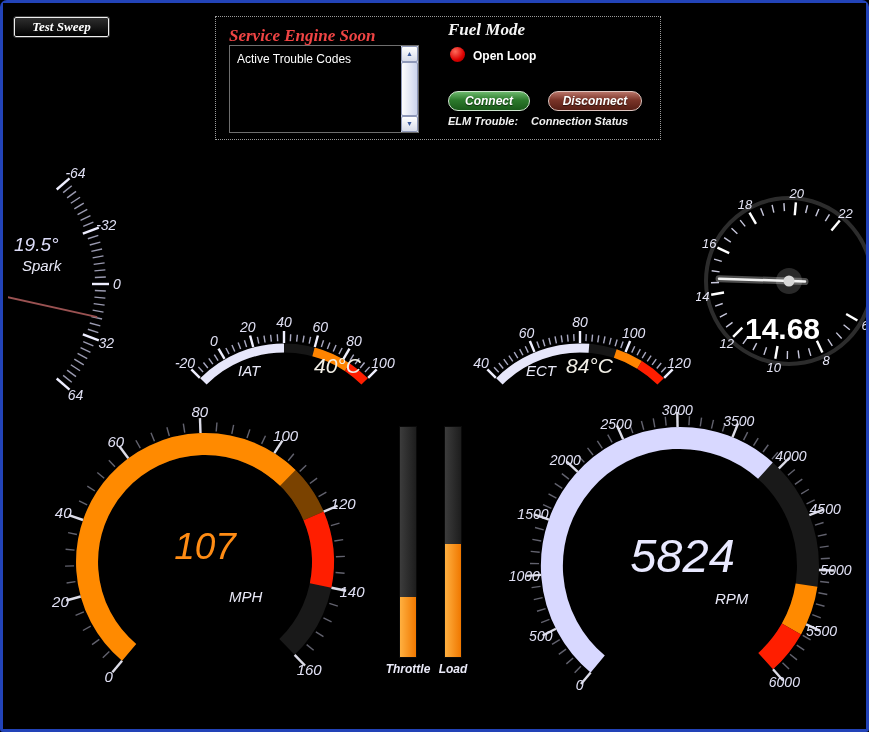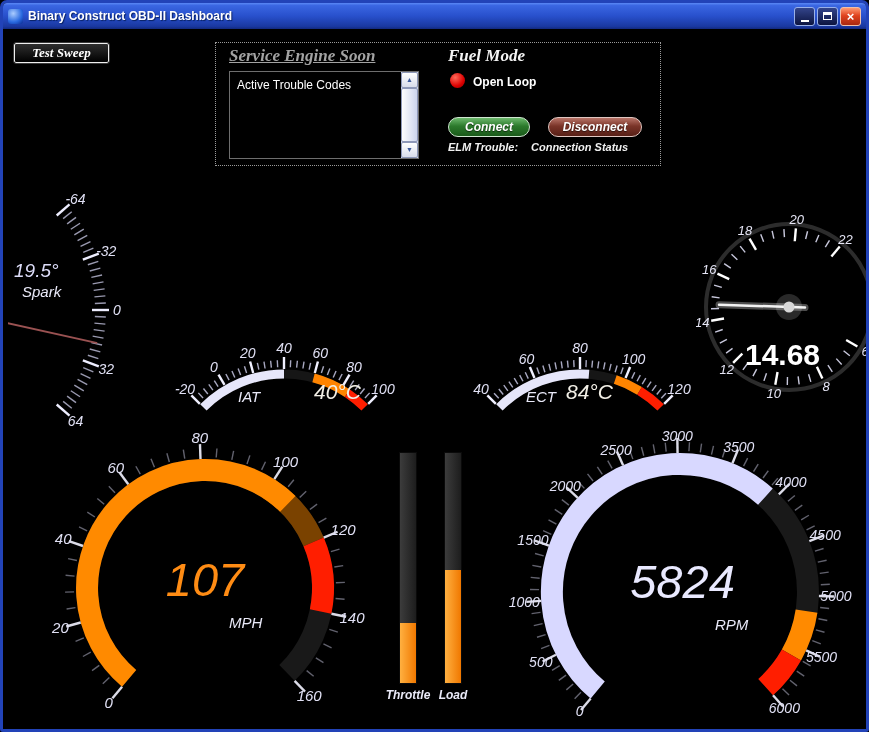--- a/index.html
+++ b/index.html
@@ -20,21 +20,21 @@
   .glyph-min{width:8px;height:2px;background:#fff;margin-top:9px;}
   .glyph-max{width:9px;height:8px;box-sizing:border-box;border:1px solid #fff;border-top:3px solid #fff;}
   .wb.close span{color:#fff;font-weight:bold;font-size:13px;line-height:13px;}
   .win-body{position:relative;width:863px;height:700px;overflow:hidden;background:#000;}
 
   .test-sweep{position:absolute;left:11px;top:14px;width:95px;height:20px;cursor:pointer;
               background:linear-gradient(#2e2e2e,#000);border:1px solid #eee;outline:1px solid #3a3a3a;
               border-radius:2px;color:#fff;font:italic bold 13px "Liberation Serif",serif;padding:0;}
 
   .info-panel{position:absolute;left:212px;top:13px;width:444px;height:122px;border:1px dotted #9a9a9a;}
-  .ses-title{position:absolute;left:13px;top:3px;font:italic bold 17px "Liberation Serif",serif;color:#a3a3a3;text-decoration:underline;}
+  .ses-title{position:absolute;left:13px;top:9px;font:italic bold 17px "Liberation Serif",serif;color:#ef4444;}
   .codes-box{position:absolute;left:13px;top:28px;width:188px;height:86px;background:#000;
              border:1px solid #6e6e6e;color:#fff;font-size:12px;}
   .codes-box>span{position:absolute;left:7px;top:6px;}
   .sb{position:absolute;right:0;top:0;bottom:0;width:17px;background:#cdd5ea;}
   .sb-btn{position:absolute;left:0;width:17px;height:16px;box-sizing:border-box;border:1px solid #8e98b8;
           background:linear-gradient(#fff,#d8dcea);color:#3c5a9c;font-size:7px;text-align:center;
           line-height:13px;border-radius:2px;cursor:pointer;}
   .sb-btn.up{top:0;} .sb-btn.down{bottom:0;}
   .sb-thumb{position:absolute;left:0;top:16px;bottom:16px;width:17px;box-sizing:border-box;
             border:1px solid #8e98b8;background:linear-gradient(90deg,#fefefe,#ccd4ec);border-radius:2px;cursor:pointer;}
@@ -66,55 +66,40 @@
   #g-ect{left:465px;top:307px;width:235px;height:112px;}
   #g-ect .unit{left:58px;top:52px;font-size:15px;}
   #g-ect .val{left:98px;top:44px;font-size:21px;color:#f2efe6;}
 
   #g-wbo2{left:693px;top:173px;width:173px;height:208px;}
   #g-wbo2 .unit{left:0;top:56px;width:100%;text-align:center;font-size:15px;}
   #g-wbo2 .val{left:0;top:116px;width:100%;text-align:center;font-size:30px;font-weight:bold;
                font-style:normal;color:#fff;margin-top:20px;}
 
   #g-mph{left:12px;top:399px;width:372px;height:298px;}
-  #g-mph .val{left:105px;top:124px;width:170px;text-align:center;font-size:47px;color:#ff8c14;}
+  #g-mph .val{left:105px;top:124px;width:170px;text-align:center;font-size:37px;color:#ff8c14;}
   #g-mph .unit{left:214px;top:186px;font-size:15px;}
 
   #g-rpm{left:479px;top:399px;width:384px;height:300px;}
   #g-rpm .val{left:113px;top:126px;width:175px;text-align:center;font-size:47px;color:#e9e9ff;}
   #g-rpm .unit{left:233px;top:188px;font-size:15px;}
 
   .vbar{position:absolute;width:18px;height:258px;}
   #b-throttle{left:396px;top:423px;}
   #b-load{left:441px;top:423px;}
   .vtrack{position:relative;width:18px;height:232px;background:linear-gradient(90deg,#3c3c3c,#1d1d1d);
           border:1px solid #0a0a0a;box-sizing:border-box;}
   .vfill{position:absolute;left:0;right:0;bottom:0;background:linear-gradient(90deg,#ffb040,#f07800);}
   .vlabel{position:absolute;top:236px;left:50%;transform:translateX(-50%);white-space:nowrap;
           font:italic bold 12px "Liberation Sans",sans-serif;color:#eaeaf8;}
 </style>
 </head>
 <body>
 
 <div class="window">
-  <div class="titlebar">
-    <span class="app-icon"></span>
-    <span class="title">Binary Construct OBD-II Dashboard</span>
-    <span class="winbtns">
-      <button class="wb min">
-          <span class="glyph-min"></span>
-        </button>
-      <button class="wb max">
-          <span class="glyph-max"></span>
-        </button>
-      <button class="wb close">
-          <span>×</span>
-        </button>
-    </span>
-  </div>
   <div class="win-body">
 
     <button class="test-sweep">Test Sweep</button>
 
     <div class="info-panel">
       <div class="ses-title">Service Engine Soon</div>
       <div class="codes-box">
         <span>Active Trouble Codes</span>
         <div class="sb">
           <div class="sb-btn up"><span>▲</span></div>

